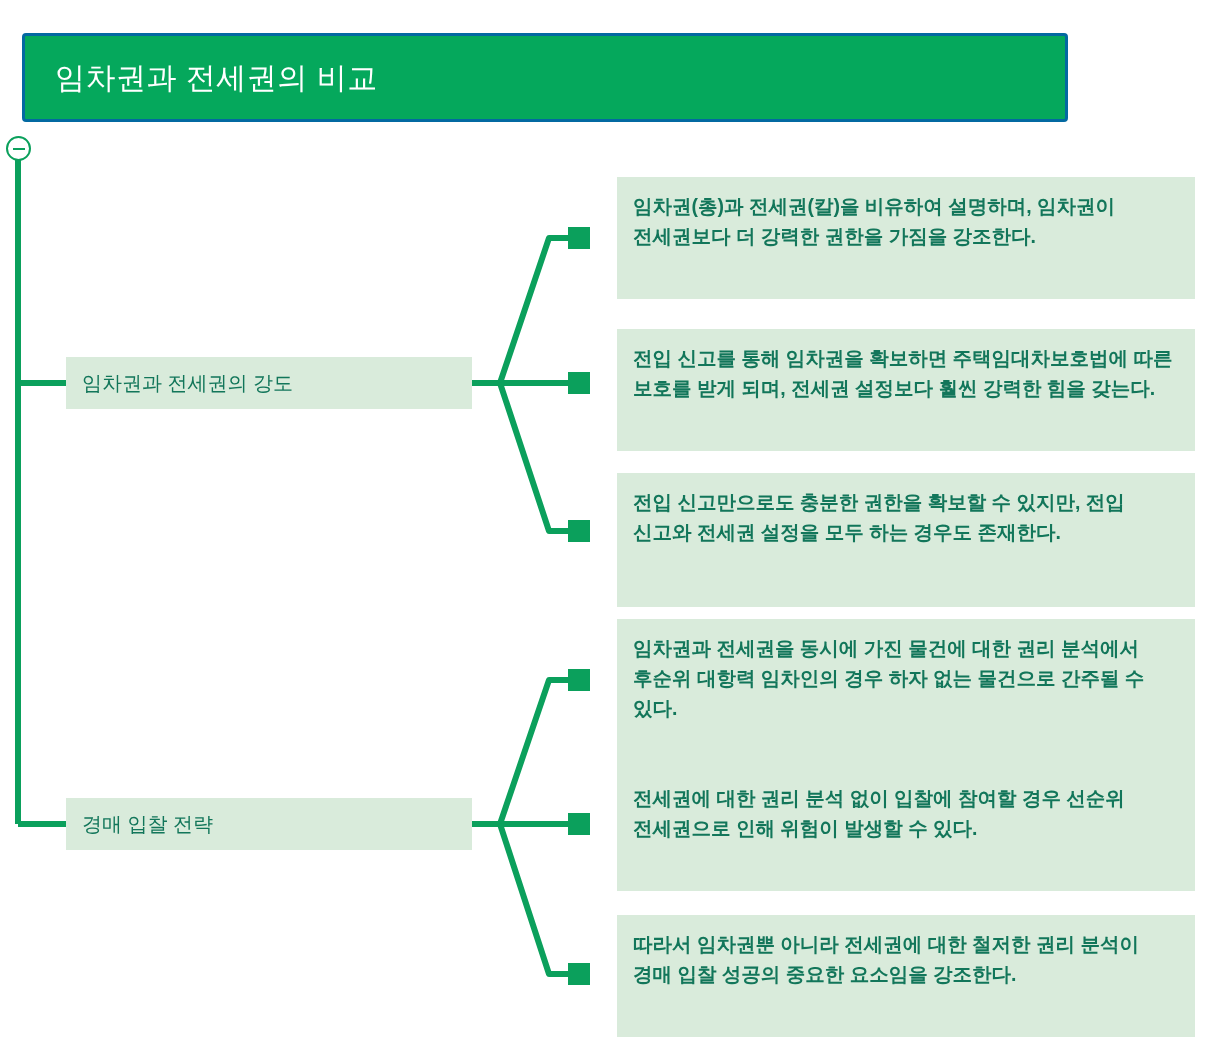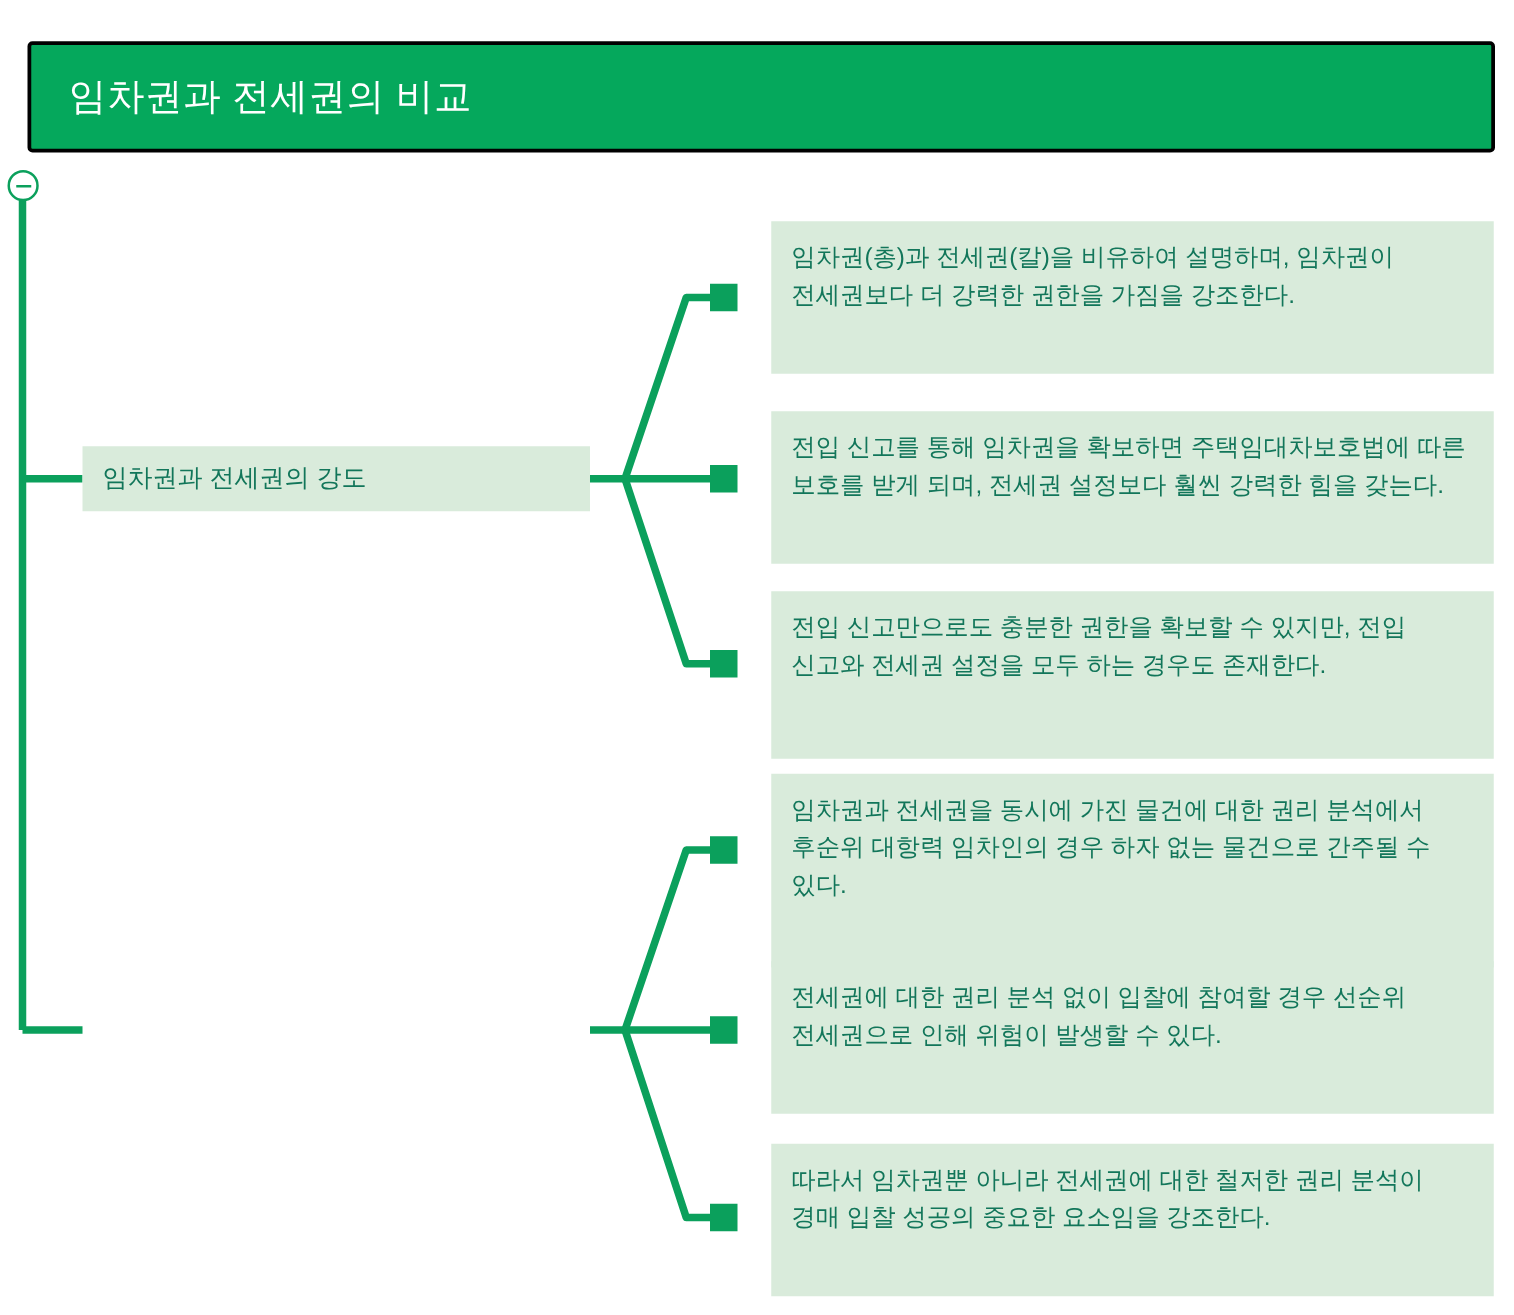--- a/index.html
+++ b/index.html
@@ -30,24 +30,24 @@
     width: 1211px;
     height: 1052px;
     pointer-events: none;
   }
 
   
   .root-node {
     position: absolute;
     left: 22px;
     top: 33px;
-    width: 1174px;
+    width: 1046px;
     height: 89px;
     background: #05A85C;
-    border: 3px solid #000000;
+    border: 3px solid #0369a1;
     border-radius: 4px;
     box-sizing: border-box;
     display: flex;
     align-items: center;
   }
   .root-title {
     color: #FFFFFF;
     font-size: 30px;
     line-height: 1.2;
     padding-left: 30px;
@@ -116,20 +116,21 @@
     background: #D9EBDB;
     box-sizing: border-box;
     padding: 14px 16px 16px 16px;
   }
   .leaf-node .leaf-text {
     color: #12765A;
     font-size: 19.5px;
     line-height: 1.55;
     word-break: keep-all;
     display: block;
+    font-weight: bold;
   }
 </style>
 </head>
 <body>
 
 <div id="mindmap-canvas">
 
   <svg id="connector-layer" viewBox="0 0 1211 1052" width="1211" height="1052" xmlns="http://www.w3.org/2000/svg">
 
     <path d="M18,150 L18,824" stroke="#0BA05C" stroke-width="6" fill="none"></path>
@@ -153,20 +154,23 @@
     <span class="root-title">임차권과 전세권의 비교</span>
   </div>
 
   <div class="collapse-toggle">
     <span class="minus-bar"></span>
   </div>
 
   <div class="branch-node" id="branch-0">
     <span class="branch-label">임차권과 전세권의 강도</span>
   </div>
+  <div class="branch-node" id="branch-1">
+    <span class="branch-label">경매 입찰 전략</span>
+  </div>
 
   <div class="leaf-marker" style="left:568px; top:227px;"></div>
   <div class="leaf-marker" style="left:568px; top:372px;"></div>
   <div class="leaf-marker" style="left:568px; top:520px;"></div>
   <div class="leaf-marker" style="left:568px; top:669px;"></div>
   <div class="leaf-marker" style="left:568px; top:813px;"></div>
   <div class="leaf-marker" style="left:568px; top:963px;"></div>
 
   <div class="leaf-node" style="top:177px; height:122px;">
     <span class="leaf-text">임차권(총)과 전세권(칼)을 비유하여 설명하며, 임차권이 전세권보다 더 강력한 권한을 가짐을 강조한다.</span>

